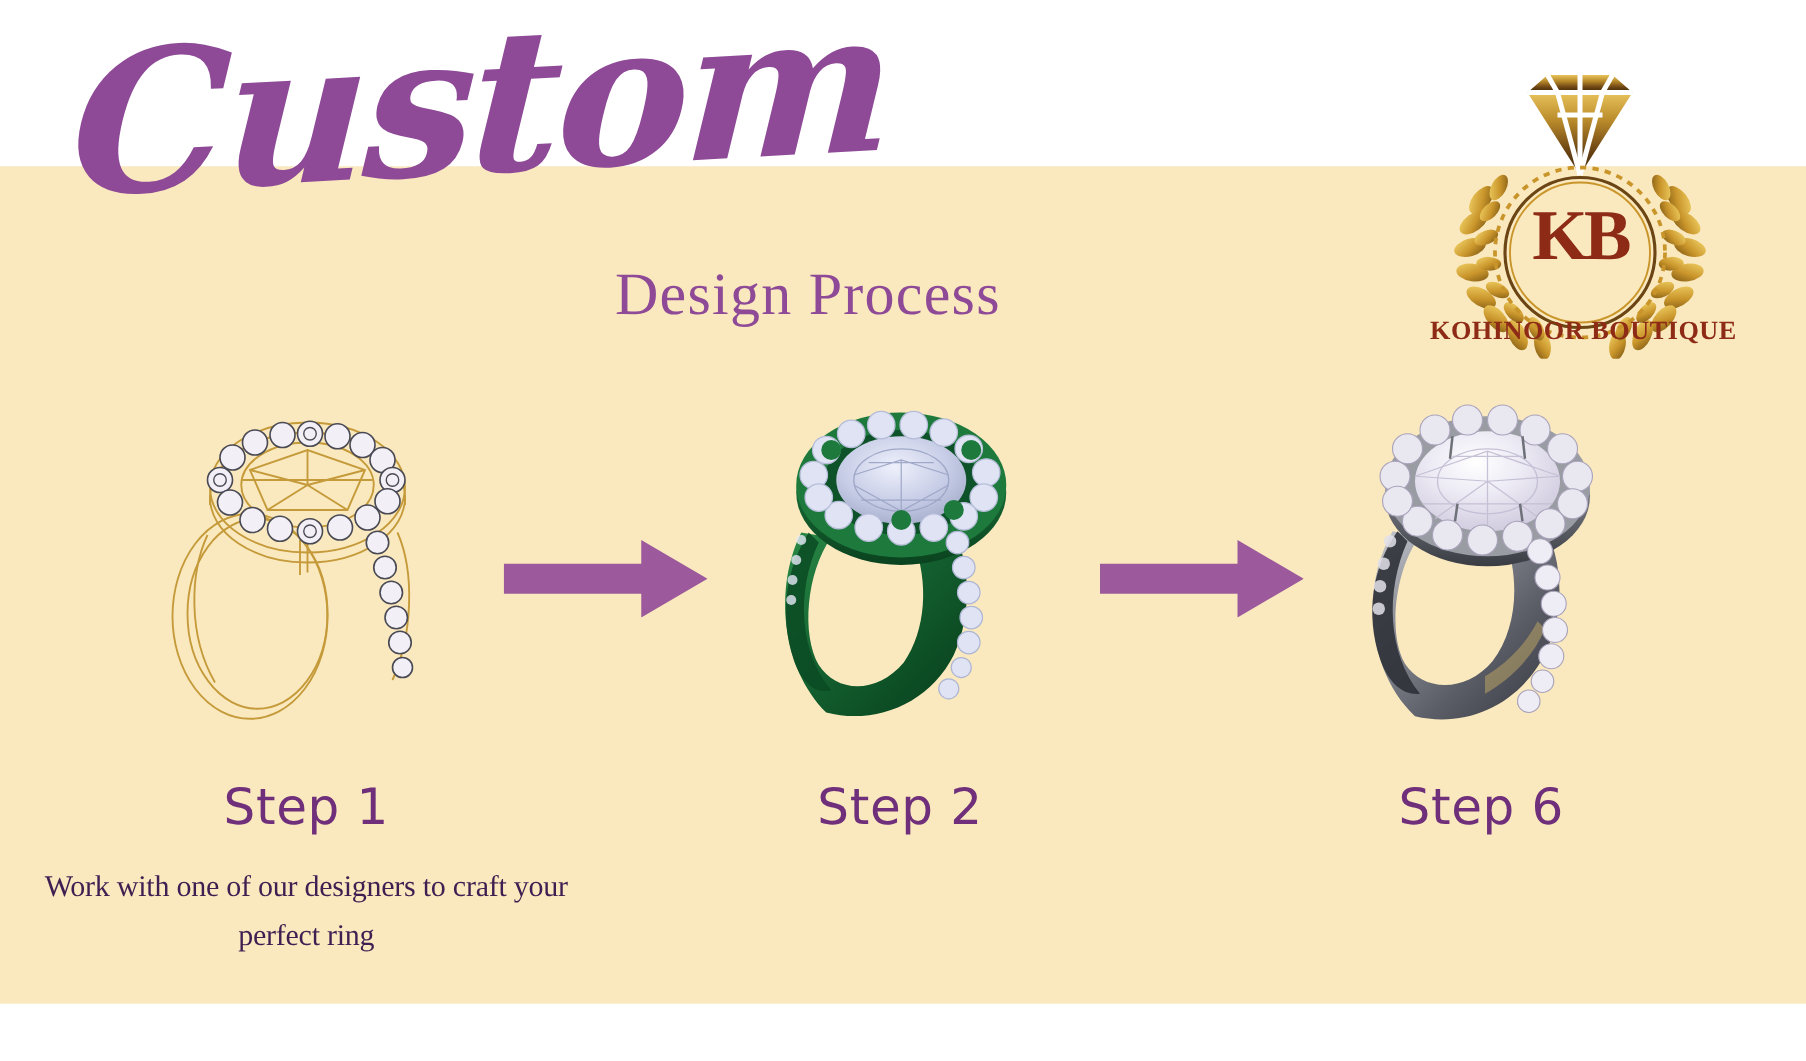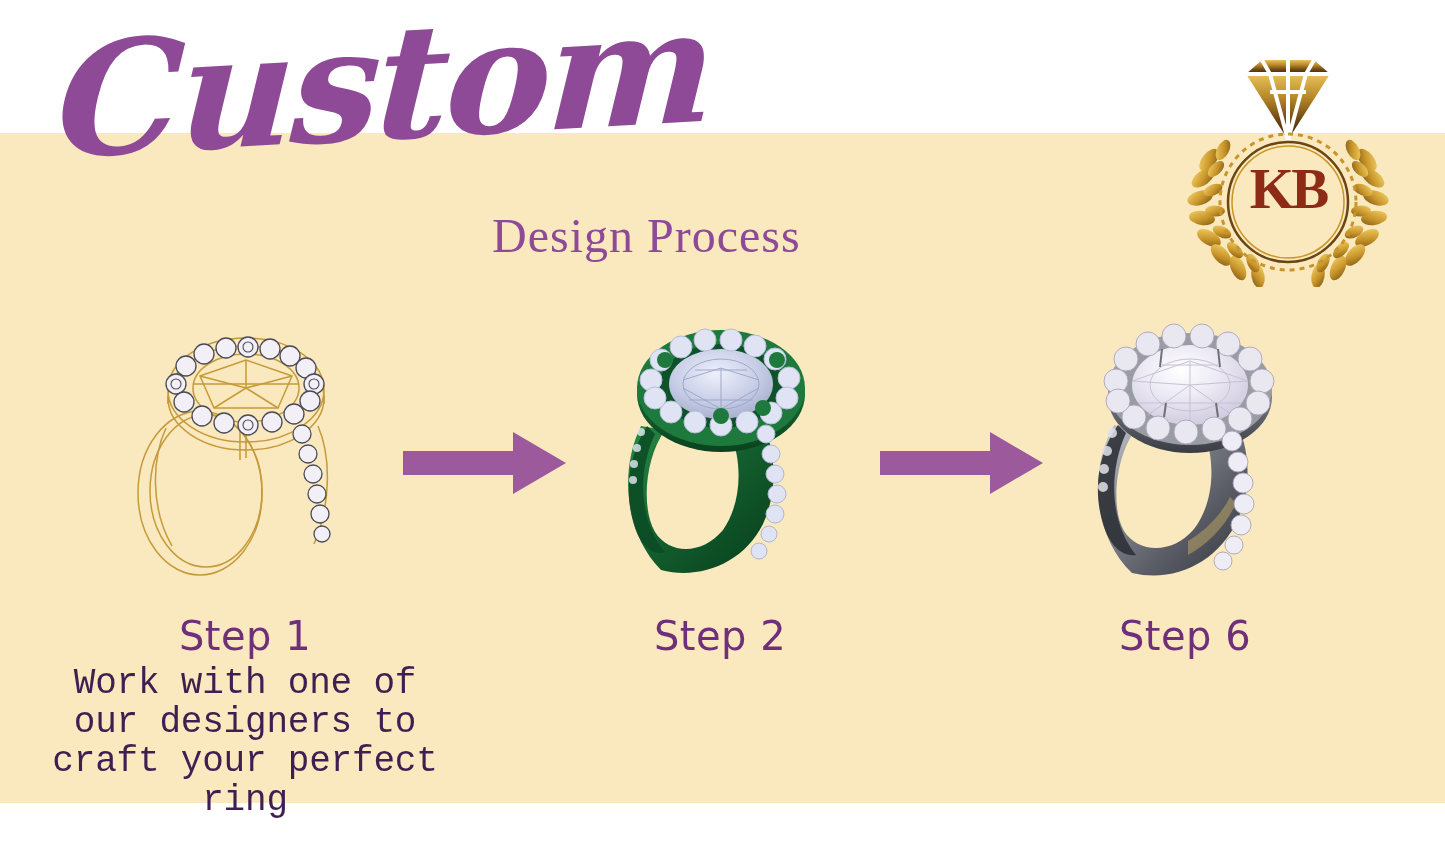--- a/index.html
+++ b/index.html
@@ -57,21 +57,20 @@
     white-space: nowrap;
   }
 
   
   .logo {
     position: absolute;
     left: 1144px;
     top: 52px;
     width: 240px;
     height: 235px;
-    margin-left: 24px;
   }
   .logo-diamond {
     position: absolute;
     left: 50%;
     top: 0px;
     transform: translateX(-50%);
   }
   .logo-wreath {
     position: absolute;
     left: 50%;
@@ -117,34 +116,34 @@
   .step-2 { left: 500px; }
   .step-3 { left: 965px; }
 
   .ring-art {
     height: 290px;
     display: flex;
     align-items: center;
     justify-content: center;
   }
   .step-title {
-    margin-top: 24px;
+    margin-top: 34px;
     color: #6f2f7a;
     font-family: "DejaVu Sans", sans-serif;
     font-weight: 400;
     font-size: 40px;
     line-height: 44px;
     letter-spacing: 0.5px;
   }
   .step-desc {
-    margin-top: 6px;
+    margin-top: 23px;
     color: #3f1f52;
-    font-family: Liberation Mono, monospace;
+    font-family: Liberation Serif, serif;
     font-weight: 400;
-    font-size: 36px;
+    font-size: 24px;
     line-height: 39px;
     letter-spacing: -0.2px;
     padding: 0 8px;
   }
 
   
   .arrow {
     position: absolute;
     top: 432px;
   }
@@ -212,20 +211,21 @@
           <ellipse cx="70" cy="151" rx="10" ry="5.5" transform="rotate(64 70 151)"></ellipse>
         </g>
         <use href="#lw" transform="translate(210,0) scale(-1,1)"></use>
       </g>
       <circle cx="105" cy="90" r="68" fill="none" stroke="#c9952b" stroke-width="3" stroke-dasharray="5 5"></circle>
       <circle cx="105" cy="90" r="60" fill="none" stroke="#6b4514" stroke-width="2.5"></circle>
       <circle cx="105" cy="90" r="56" fill="none" stroke="#c9952b" stroke-width="1.5"></circle>
     </svg>
 
     <div class="logo-kb">KB</div>
+    <div class="logo-name">KOHINOOR BOUTIQUE</div>
   </div>
 
   <div class="step step-1">
     <div class="ring-art">
       <svg width="235" height="275" viewBox="0 0 235 275">
         <g fill="none" stroke="#c59a3a" stroke-width="1.5">
           <ellipse cx="118" cy="82" rx="78" ry="52"></ellipse>
           <ellipse cx="118" cy="90" rx="78" ry="52"></ellipse>
           <path d="M40,88 L40,96"></path>
           <path d="M196,88 L196,96"></path>

